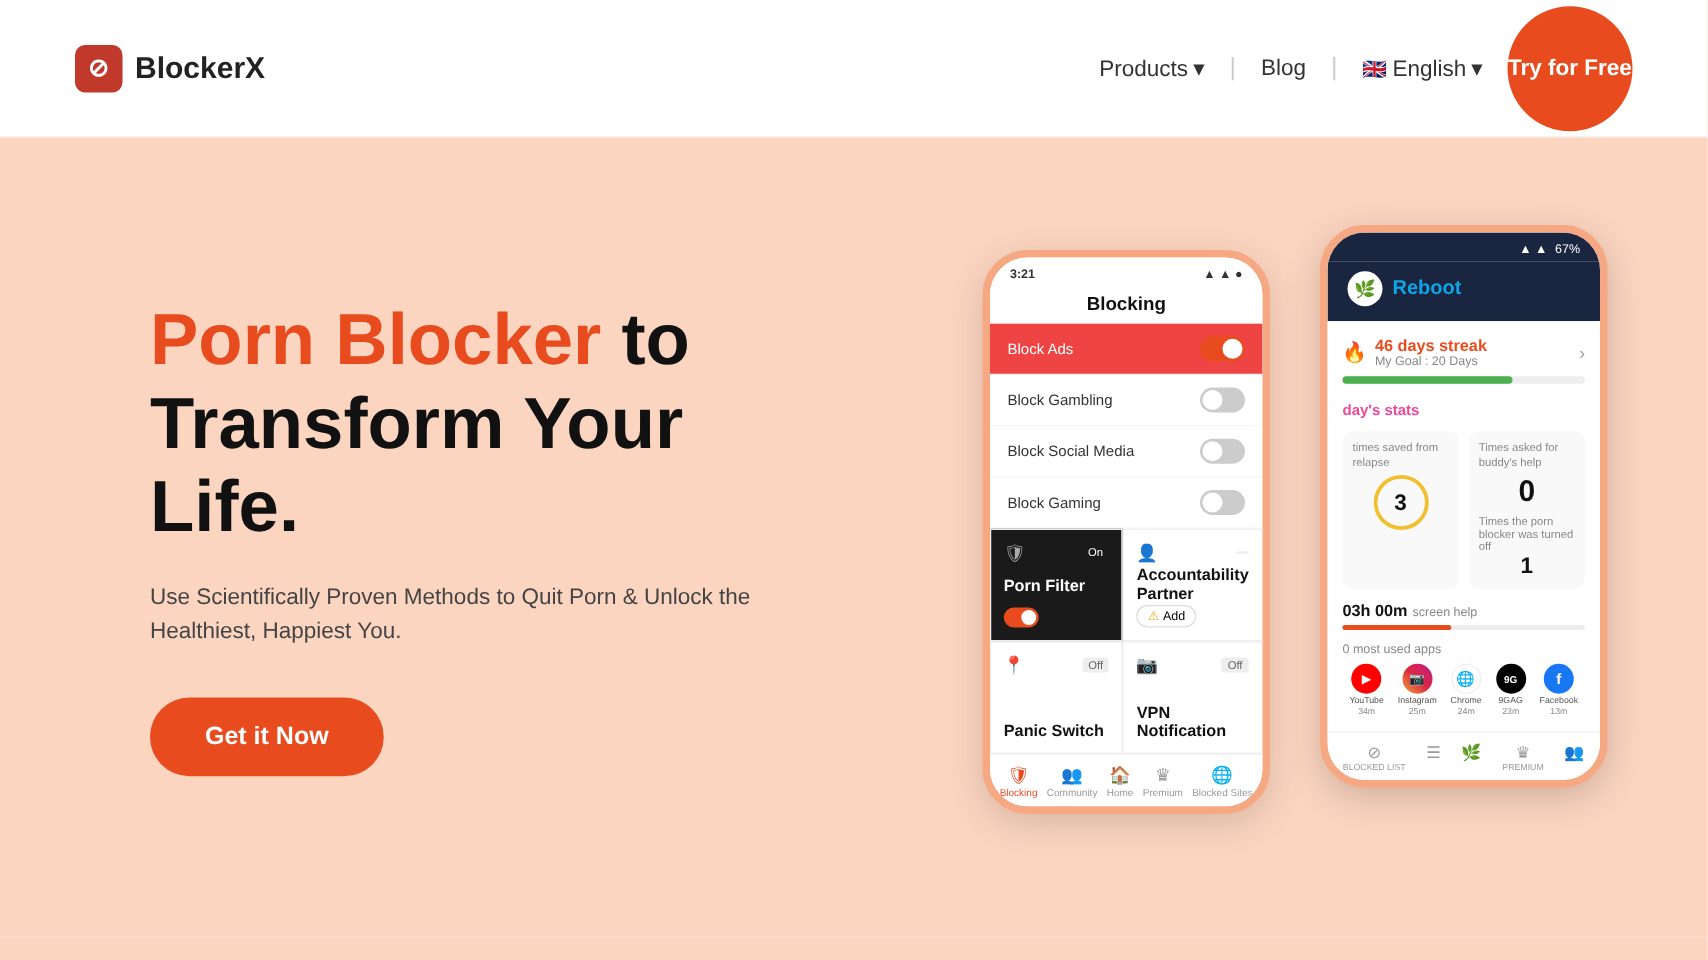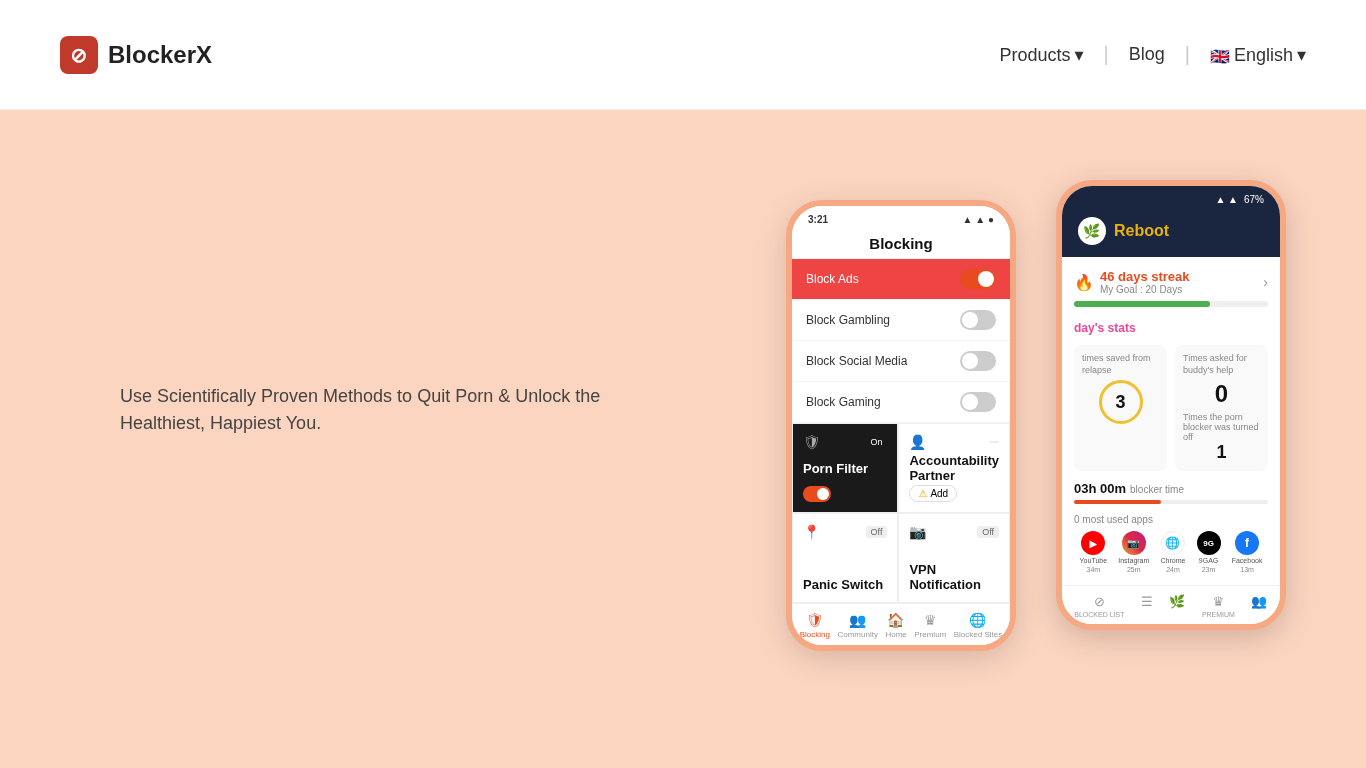--- a/index.html
+++ b/index.html
@@ -330,21 +330,21 @@
       width: 28px;
       height: 28px;
       background: #fff;
       border-radius: 50%;
       display: flex;
       align-items: center;
       justify-content: center;
       font-size: 14px;
     }
     .reboot-title {
-      color: #eab308;
+      color: #0ea5e9;
       font-size: 16px;
       font-weight: 700;
     }
     .phone2-body {
       background: #fff;
       padding: 12px;
     }
     .streak-row {
       display: flex;
       align-items: center;
@@ -538,26 +538,31 @@
     <span class="nav-divider">|</span>
     <a class="nav-item">
       <span>Blog</span>
     </a>
     <span class="nav-divider">|</span>
     <a class="nav-item">
       <span style="font-size:16px;">🇬🇧</span>
       <span>English</span>
       <span>▾</span>
     </a>
+    <button class="try-btn">Try for Free</button>
   </div>
 </nav>
 
 <section class="hero">
   <div class="hero-text">
+    <h1 class="hero-title">
+      <span class="highlight">Porn Blocker</span><span class="normal"> to Transform Your Life.</span>
+    </h1>
     <p class="hero-subtitle">Use Scientifically Proven Methods to Quit Porn &amp; Unlock the Healthiest, Happiest You.</p>
+    <button class="get-btn">Get it Now</button>
   </div>
 
   <div class="phones-area">
 
     <div class="phone1">
       <div class="phone1-status">
         <span>3:21</span>
         <span>▲ ▲ ●</span>
       </div>
       <div class="phone1-header">
@@ -685,21 +690,21 @@
           <div class="stat-card">
             <div class="stat-label">Times asked for buddy's help</div>
             <div class="stat-number">0</div>
             <div class="stat-sub">Times the porn blocker was turned off</div>
             <div class="stat-number" style="font-size:18px;">1</div>
           </div>
         </div>
 
         <div class="screen-time-row">
           <span class="screen-time-val">03h 00m</span>
-          <span class="screen-time-label">blocker time</span>
+          <span class="screen-time-label">screen help</span>
         </div>
         <div class="screen-bar">
           <div class="screen-fill"></div>
         </div>
 
         <div class="apps-title">0 most used apps</div>
         <div class="apps-row">
           <div class="app-item">
             <div class="app-icon-circle" style="background:#ff0000;">
                 <span style="color:#fff;font-size:10px;">▶</span>

